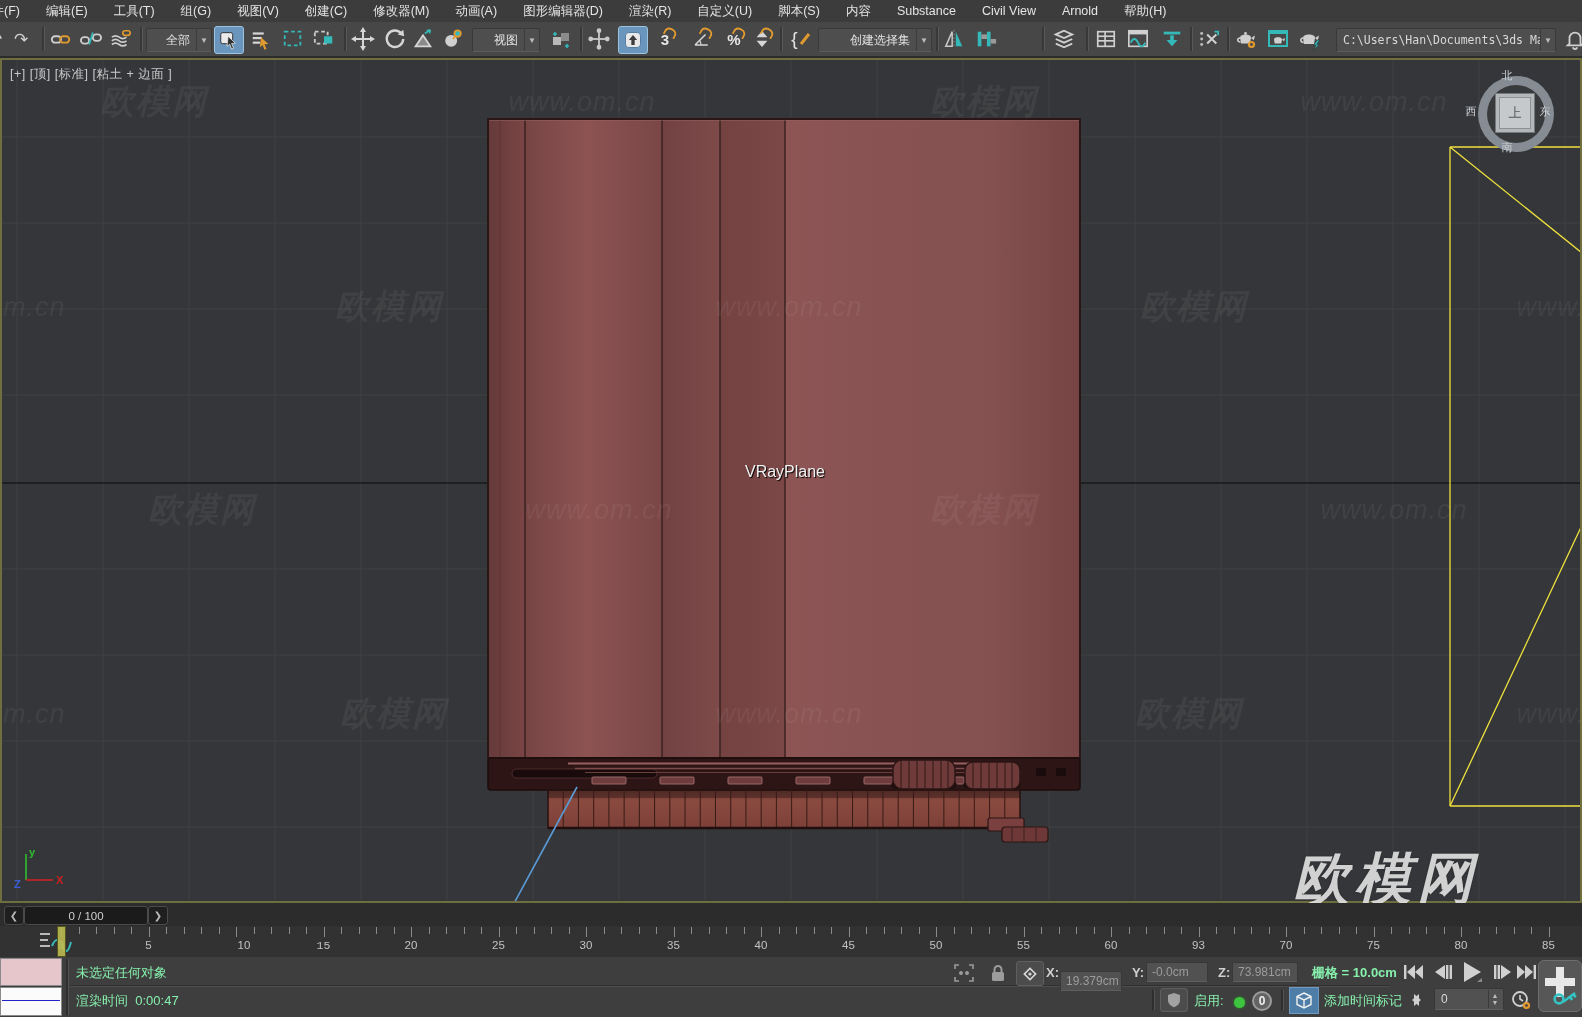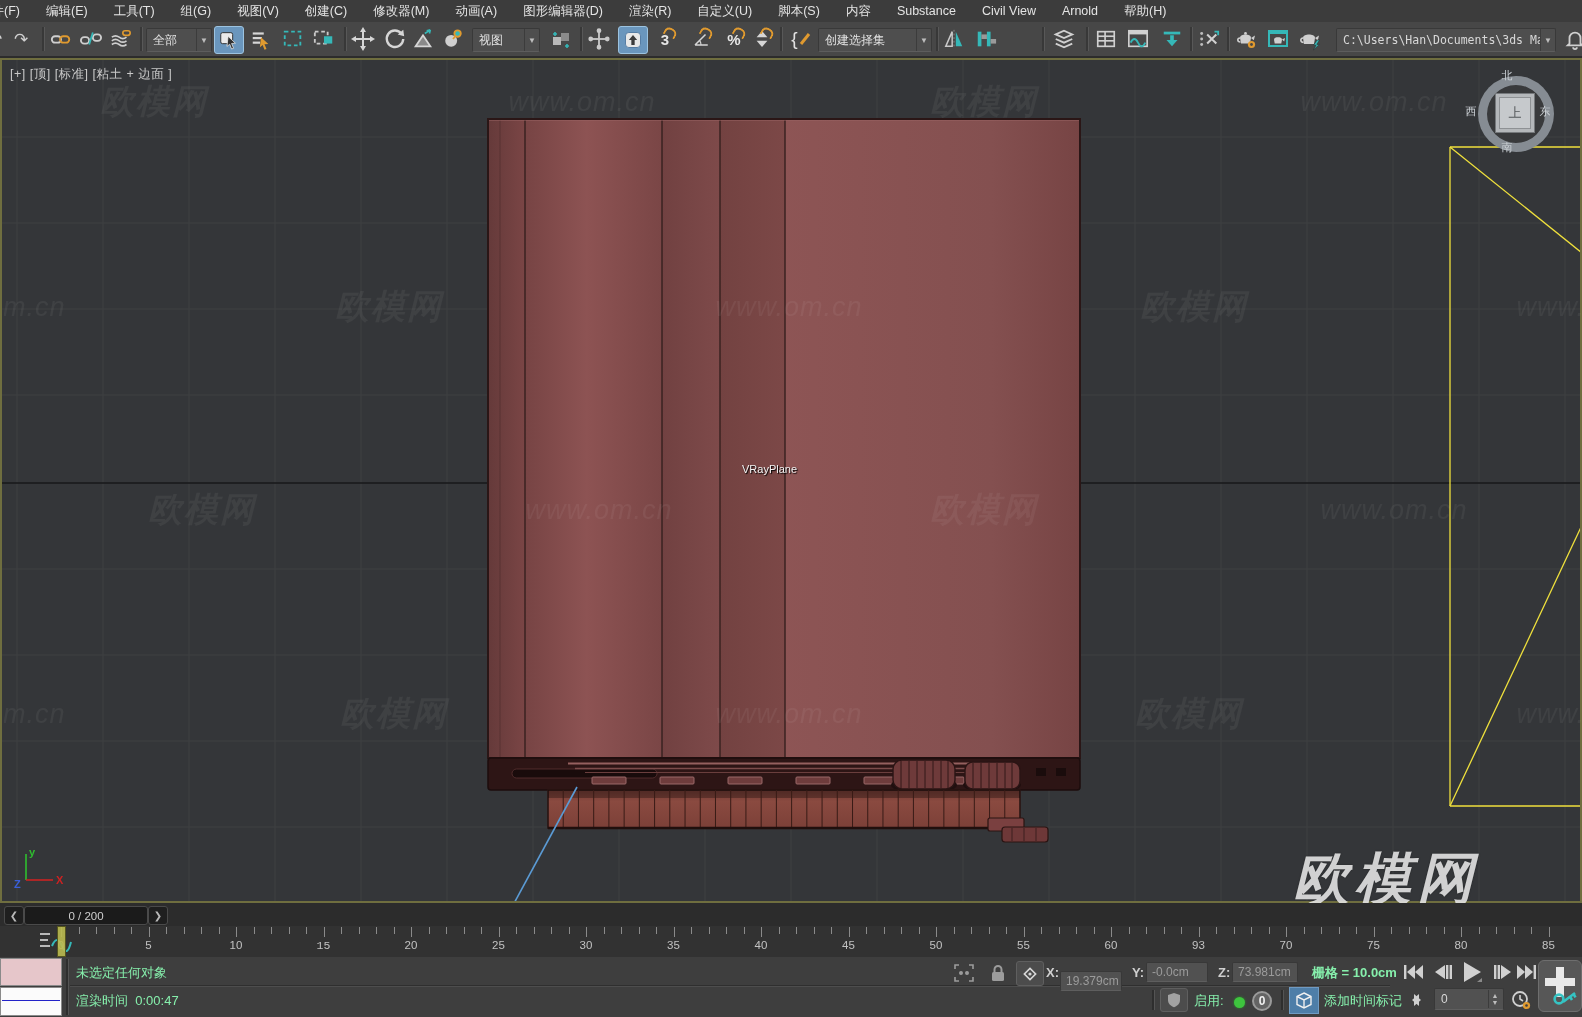--- a/index.html
+++ b/index.html
@@ -14,32 +14,32 @@
   
   #toolbar{position:absolute;left:0;top:22px;width:100%;height:34px;background:#474747;
            border-bottom:2px solid #2c2c2c;overflow:hidden;}
   .tbtn{position:absolute;top:4px;width:26px;height:26px;display:flex;align-items:center;justify-content:center;
         color:#d0d0d0;font-size:17px;border-radius:3px;}
   .tbtn svg{display:block;}
   .tb-sep{position:absolute;top:5px;width:2px;height:24px;background:#383838;border-right:1px solid #585858;}
   .tb-active{background:#6a96bd;border:1px solid #9cc3e0;}
   .dd{position:absolute;top:6px;height:22px;background:#4e4e4e;border:1px solid #393939;border-bottom-color:#5d5d5d;
       display:flex;align-items:center;color:#e2e2e2;font-size:12px;border-radius:2px;}
-  .dd .dd-txt{flex:1;padding:0 6px;white-space:nowrap;overflow:hidden;}
+  .dd .dd-txt{flex:1;padding:0 6px;white-space:nowrap;overflow:hidden;text-align:right;}
   .dd .dd-arrow{width:14px;height:100%;display:flex;align-items:center;justify-content:center;color:#bdbdbd;font-size:8px;border-left:1px solid #3c3c3c;}
   .magnet{position:absolute;right:1px;top:2px;width:9px;height:7px;border:2px solid #e09a2f;border-bottom:none;
           border-radius:6px 6px 0 0;transform:rotate(28deg);}
   .snapch{position:relative;font-weight:bold;color:#e6e6e6;font-size:15px;}
   #projpath{font-family:"DejaVu Sans Mono",monospace;font-size:11.5px;color:#d8d8d8;}
   
   #viewport{position:absolute;left:0;top:58px;width:1582px;height:845px;background:#343639;
             border:2px solid #6f6e3f;box-sizing:border-box;overflow:hidden;}
   #scene{position:absolute;left:-2px;top:-2px;}
   #vp-label{position:absolute;left:8px;top:6px;color:#c9c9c9;font-size:12.5px;letter-spacing:.5px;}
-  #obj-label{position:absolute;left:740px;top:403px;width:86px;text-align:left;color:#f2f2f2;font-size:11px;
+  #obj-label{position:absolute;left:740px;top:403px;width:86px;text-align:center;color:#f2f2f2;font-size:16px;
              text-shadow:1px 1px 1px #000;}
   
   #viewcube{position:absolute;left:1474px;top:14px;width:80px;height:80px;}
   #vc-ring{position:absolute;left:2px;top:2px;width:58px;height:58px;border:9px solid rgba(148,155,162,.85);
            border-radius:50%;background:#393a3c;}
   #vc-face{position:absolute;left:19px;top:19px;width:38px;height:38px;background:#c6c9cc;border:1px solid #76797c;
            box-shadow:inset 0 0 0 3px #b4b7ba, inset 0 0 0 4px #8e9194;display:flex;align-items:center;justify-content:center;
            color:#55585b;font-size:13px;}
   .vc-lab{position:absolute;color:#cdd2d7;font-size:11px;width:14px;text-align:center;}
   
@@ -594,21 +594,21 @@
       <span class="wm wm-url" style="left: 1586px; top: 656px;">www.om.cn</span>
       <span class="wm wm-brand" style="left: 195px; top: 872px;">欧模网</span>
       <span class="wm wm-url" style="left: 590px; top: 872px;">www.om.cn</span>
       <span class="wm wm-brand" style="left: 985px; top: 872px;">欧模网</span>
       <span class="wm wm-url" style="left: 1380px; top: 872px;">www.om.cn</span>
       <div id="wm-big" style="left: 1382px; top: 822px;">欧模网</div>
     </div>
 
   <div id="timeslider">
     <div class="ts-btn" style="left:4px">❮</div>
-    <div id="ts-track">0 / 200</div>
+    <div id="ts-track">0 / 100</div>
     <div class="ts-btn" style="left:148px">❯</div>
   </div>
 
   <div id="trackbar">
     <div id="mce-icon">
       <svg width="34" height="22" viewBox="0 0 34 22">
           <g stroke="#b9b9b9" stroke-width="2">
             <line x1="2" y1="4" x2="12" y2="4"></line>
             <line x1="2" y1="10" x2="10" y2="10"></line>
             <line x1="2" y1="16" x2="12" y2="16"></line>
@@ -623,21 +623,21 @@
         <div class="tick" style="left: 96px; height: 7px;"></div>
         <div class="tick" style="left: 113.5px; height: 7px;"></div>
         <div class="tick" style="left: 131px; height: 7px;"></div>
         <div class="tick" style="left: 148.5px; height: 10px;"></div>
         <div class="tick-num" style="left: 148.5px;">5</div>
         <div class="tick" style="left: 166px; height: 7px;"></div>
         <div class="tick" style="left: 183.5px; height: 7px;"></div>
         <div class="tick" style="left: 201px; height: 7px;"></div>
         <div class="tick" style="left: 218.5px; height: 7px;"></div>
         <div class="tick" style="left: 236px; height: 10px;"></div>
-        <div class="tick-num" style="left: 236px;">10</div>
+        <div class="tick-num" style="left: 244px;">10</div>
         <div class="tick" style="left: 253.5px; height: 7px;"></div>
         <div class="tick" style="left: 271px; height: 7px;"></div>
         <div class="tick" style="left: 288.5px; height: 7px;"></div>
         <div class="tick" style="left: 306px; height: 7px;"></div>
         <div class="tick" style="left: 323.5px; height: 10px;"></div>
         <div class="tick-num" style="left: 323.5px; font-family: Liberation Mono, monospace;">15</div>
         <div class="tick" style="left: 341px; height: 7px;"></div>
         <div class="tick" style="left: 358.5px; height: 7px;"></div>
         <div class="tick" style="left: 376px; height: 7px;"></div>
         <div class="tick" style="left: 393.5px; height: 7px;"></div>

